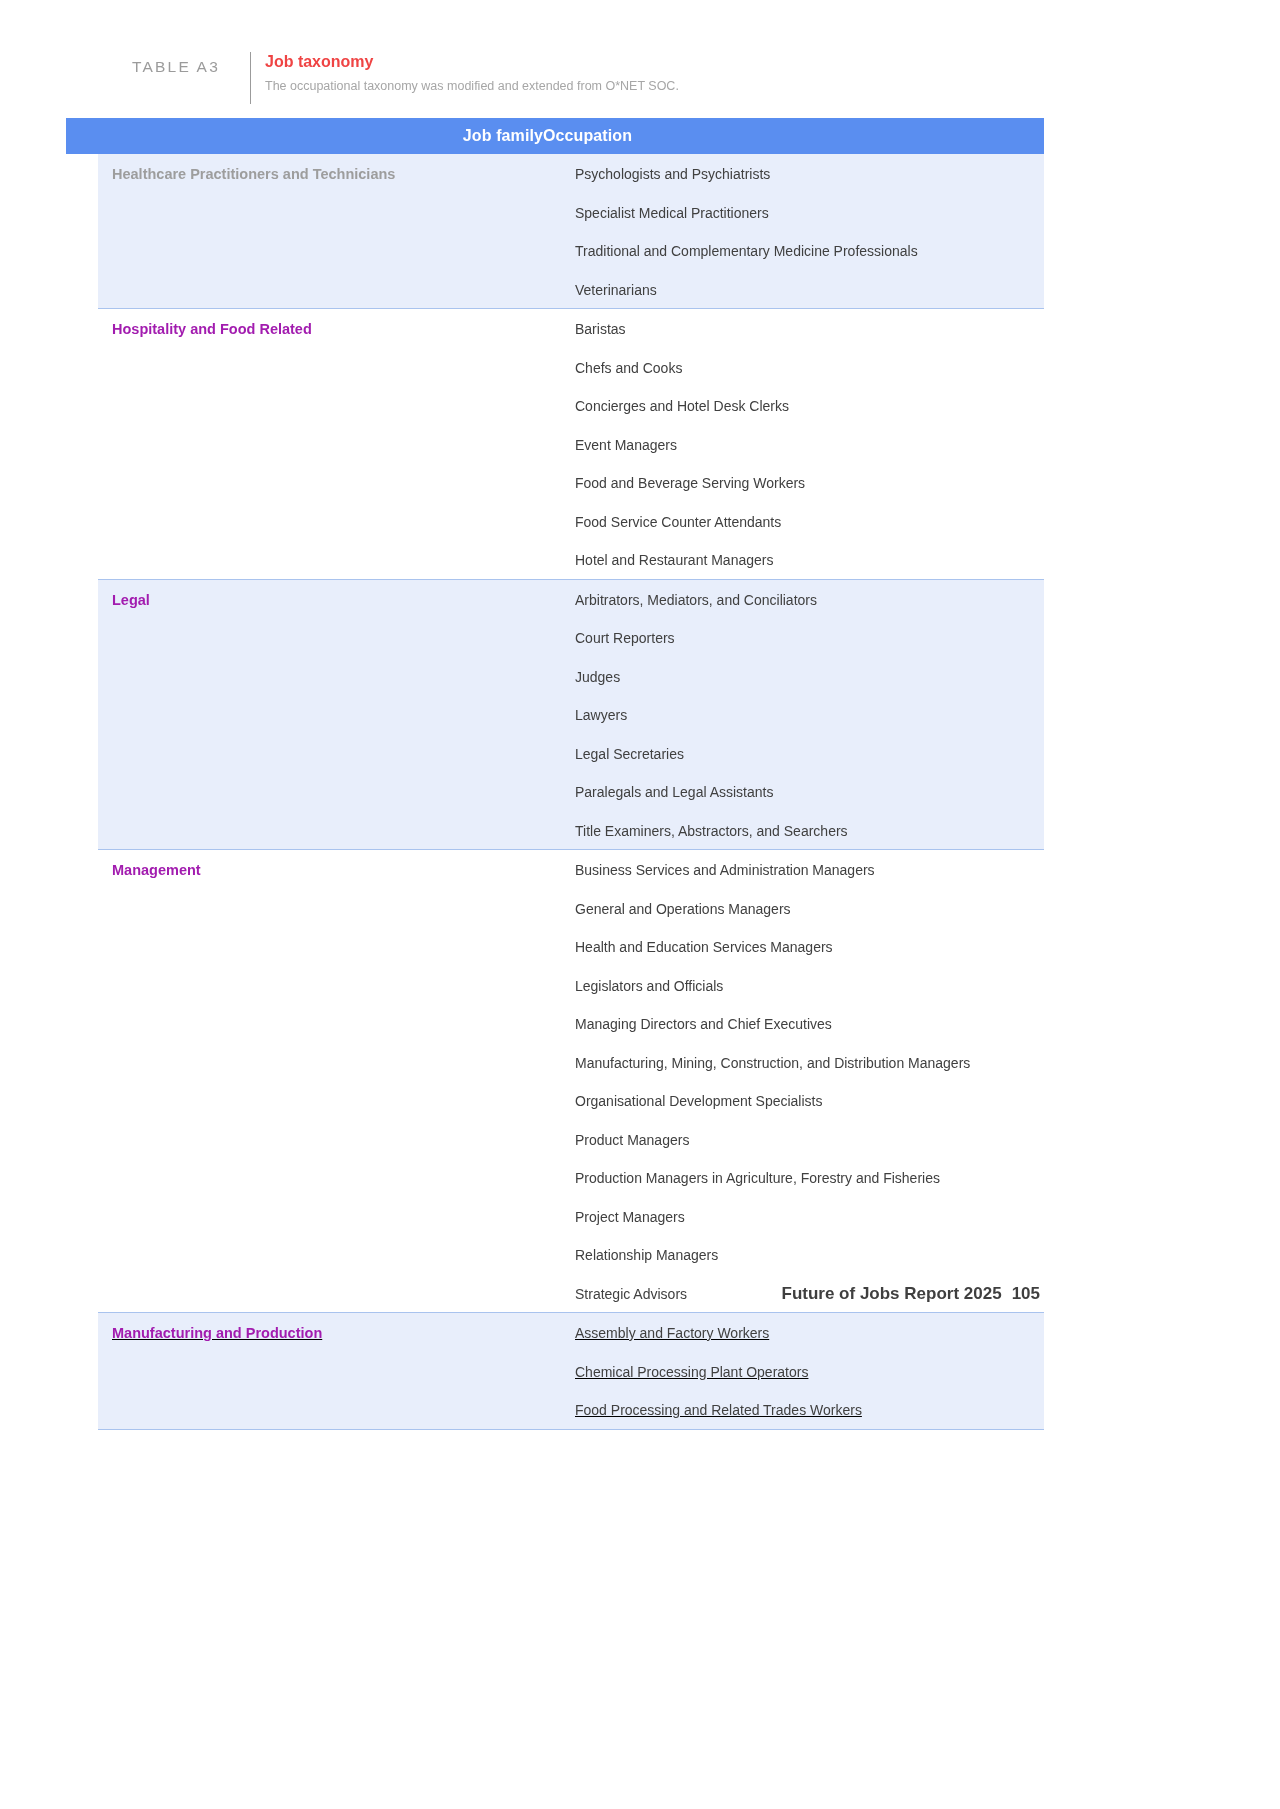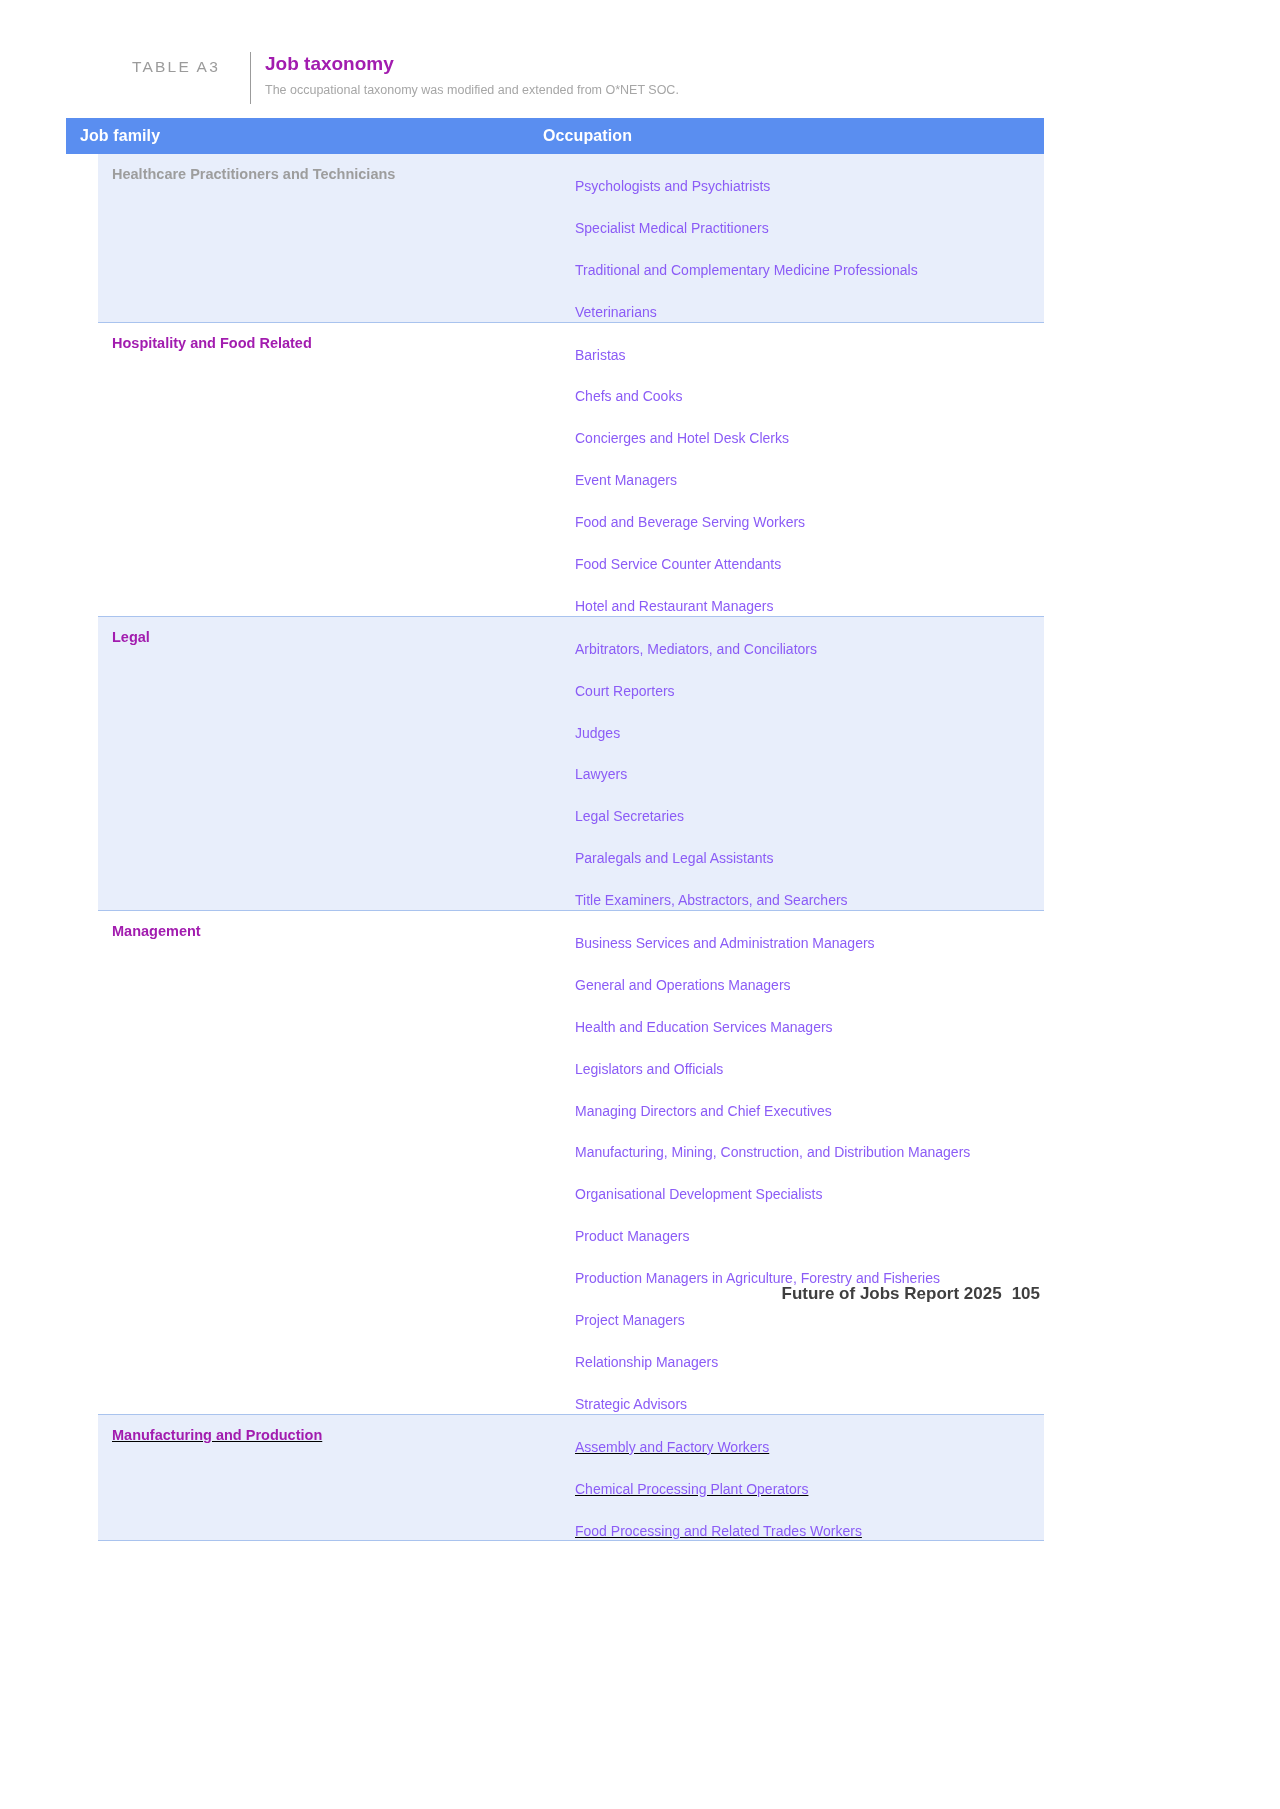--- a/index.html
+++ b/index.html
@@ -42,22 +42,22 @@
     background: #9b9b9b;
     align-self: stretch;
     min-height: 52px;
     margin-right: 14px;
   }
   .title-texts {
     display: flex;
     flex-direction: column;
   }
   .title-main {
-    font-size: 19px;
-    color: #a21caf;
+    font-size: 16px;
+    color: #ef4444;
     font-weight: 700;
     line-height: 1.25;
     white-space: nowrap;
   }
   .title-sub {
     font-size: 12.5px;
     color: #a6a6a6;
     font-weight: 400;
     margin-top: 6px;
     line-height: 1.3;
@@ -69,20 +69,21 @@
     position: absolute;
     left: 66px;
     top: 118px;
     width: 978px;
   }
   .thead {
     display: flex;
     background: #5a8ef0;
     height: 36px;
     align-items: center;
+    text-align: right;
   }
   .th {
     color: #ffffff;
     font-size: 16px;
     font-weight: 700;
     letter-spacing: 0.1px;
   }
   .th.job-family { width: 477px; padding-left: 14px; box-sizing: border-box; }
   .th.occupation { padding-left: 0px; }
 
@@ -116,23 +117,23 @@
     line-height: 1.35;
     padding-top: 11px;
   }
   .cell-family.muted {
     color: #9d9d9d;
     font-weight: 700;
   }
   .cell-occ {
     font-size: 14px;
     font-weight: 400;
-    color: #8b5cf6;
+    color: #404040;
     line-height: 1.35;
-    padding-top: 23px;
+    padding-top: 11px;
     white-space: nowrap;
   }
 
   
   .footer {
     position: absolute;
     right: 240px;
     bottom: 228px;
     font-size: 17px;
     color: #3f3f3f;

